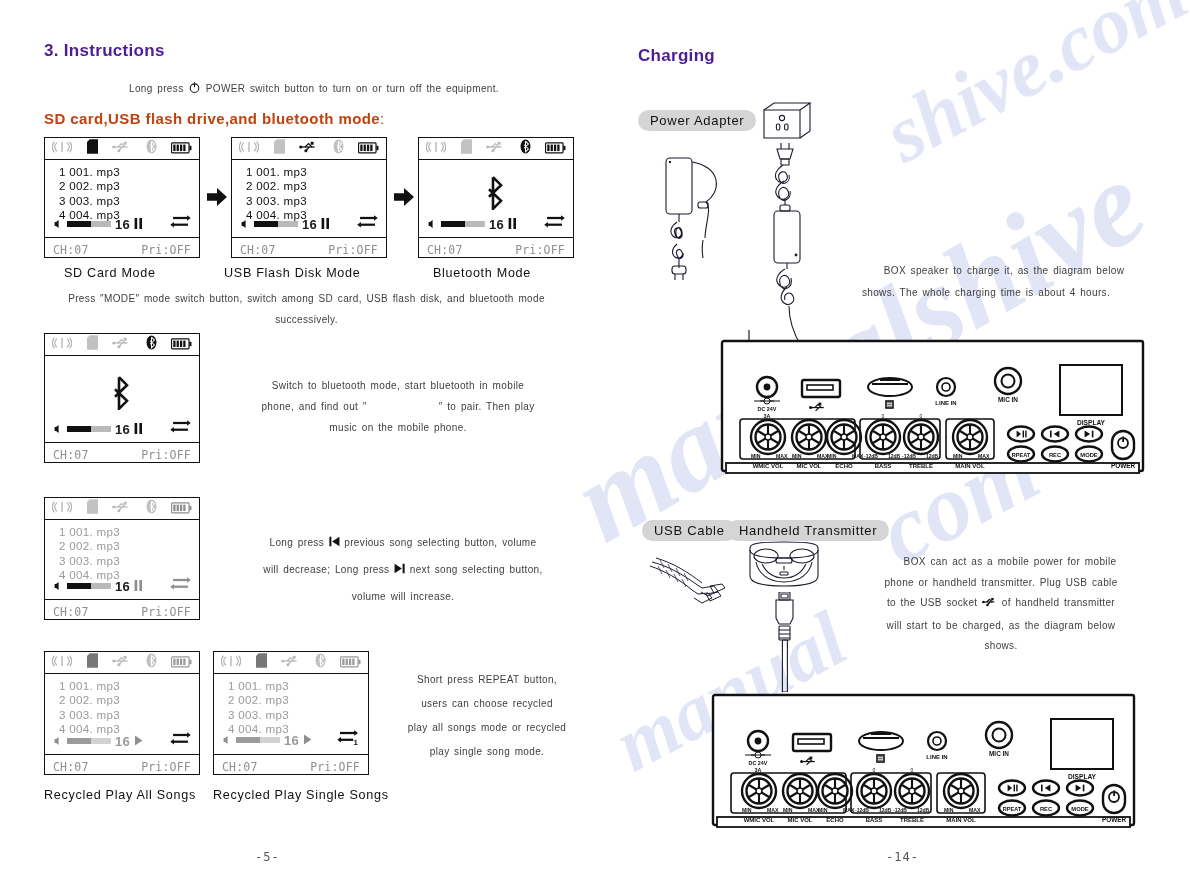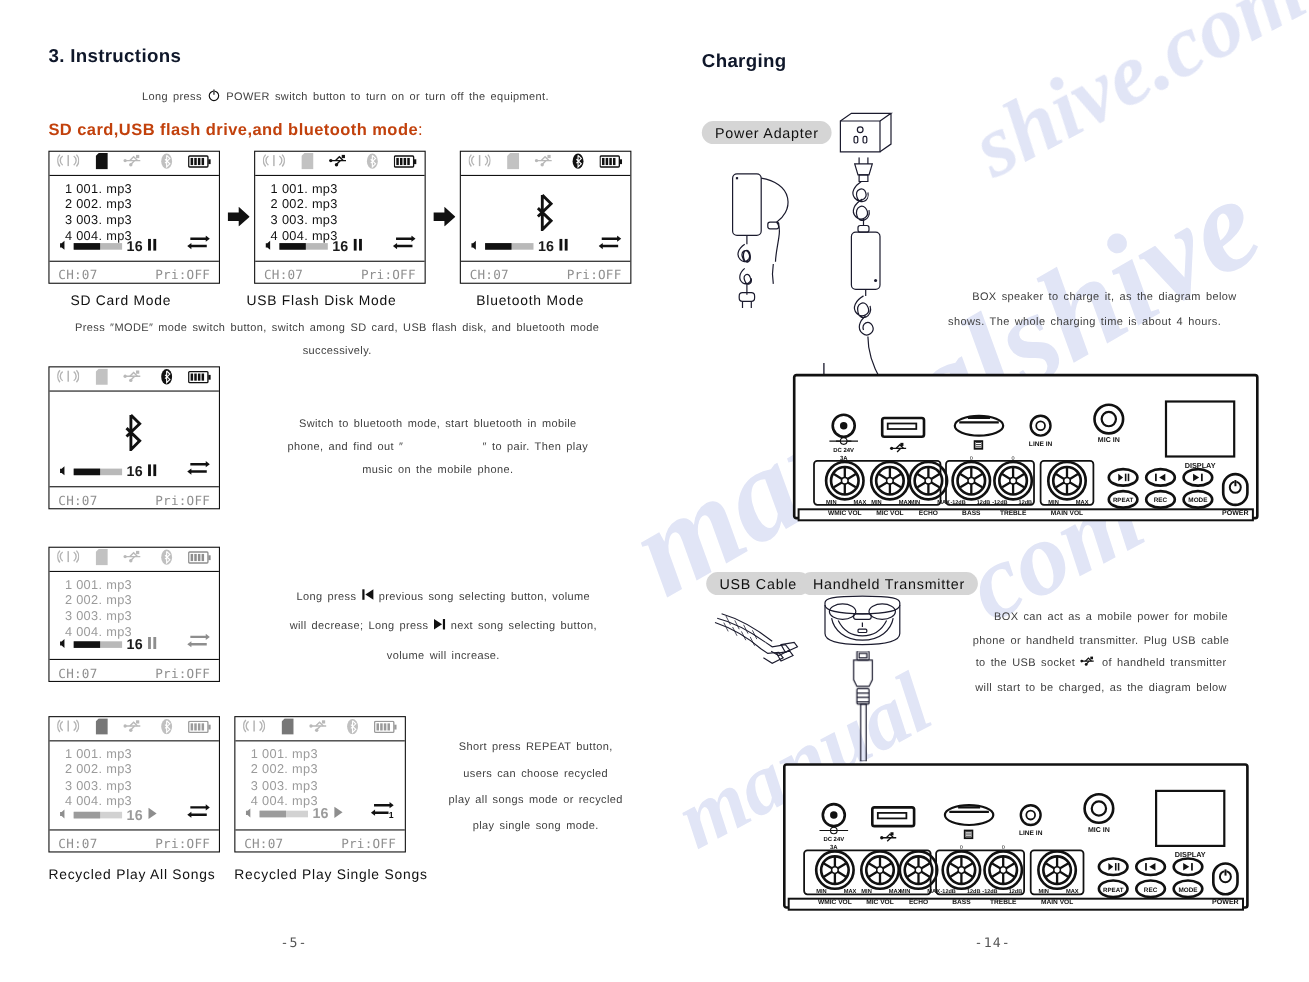--- a/index.html
+++ b/index.html
@@ -39,21 +39,21 @@
   .wm2 { left: 250px; top: 360px; font-size: 120px; transform: rotate(-30deg); }
   .wm3 { left: 560px; top: 400px; font-size: 95px; transform: rotate(-28deg); }
   .wm4 { left: 300px; top: 620px; font-size: 78px; transform: rotate(-28deg); }
 
   .col-left  { position: absolute; left: 40px;  top: 0; width: 560px; height: 893px; z-index: 2;}
   .col-right { position: absolute; left: 628px; top: 0; width: 545px; height: 639px; z-index: 2;}
 
   h2.section {
     position: absolute;
     margin: 0;
-    color: #0f172a;
+    color: #4c1d95;
     font-size: 17px;
     font-weight: bold;
     letter-spacing: .3px;
   }
   .para {
     position: absolute;
     font-size: 10px;
     line-height: 21px;
     color: #404040;
     letter-spacing: .35px;
@@ -1174,20 +1174,21 @@
                 <path d="M8 12l4-4"></path>
               </g>
               <circle cx="2" cy="8" r="1.9" fill="#111"></circle>
               <rect x="13.5" y="2" width="3.6" height="3.6" fill="#111"></rect>
               <circle cx="8" cy="12.4" r="1.9" fill="#111"></circle>
             </svg>
         </span>
         <span>of handheld transmitter</span>
       </div>
       <div>will start to be charged, as the diagram below</div>
+      <div>shows.</div>
     </div>
 
     <div class="figure" style="left:68px; top:693px;">
       <svg width="455" height="145" viewBox="0 0 425 145">
         <rect x="2" y="2" width="421" height="130" rx="2" fill="#fff" stroke="#111" stroke-width="2.4"></rect>
         <rect x="6" y="124" width="413" height="10" fill="#fff" stroke="#111" stroke-width="1.8"></rect>
 
         <circle cx="47" cy="48" r="10" fill="none" stroke="#111" stroke-width="2.4"></circle>
         <circle cx="47" cy="48" r="3.4" fill="#111"></circle>
         <g stroke="#111" stroke-width="1" fill="none">

